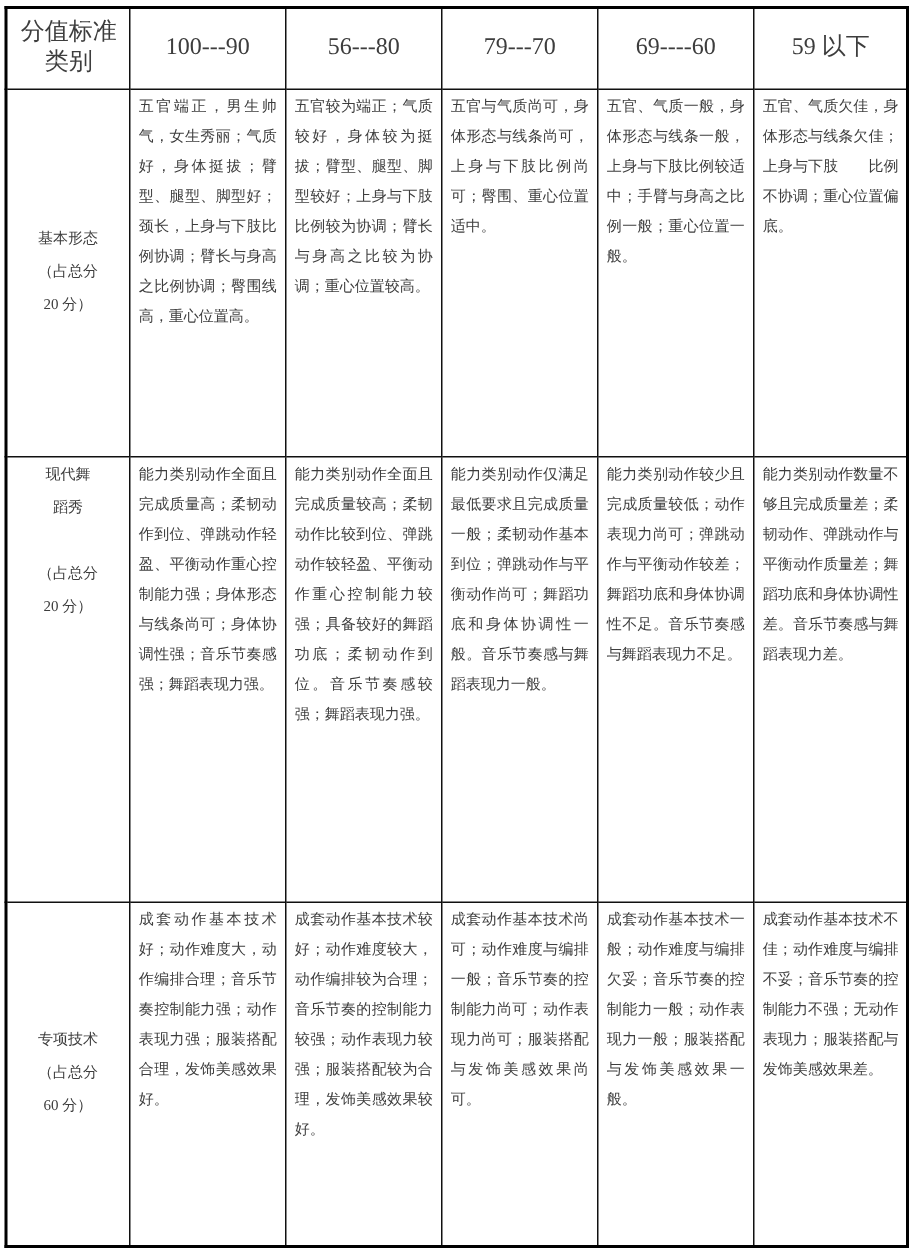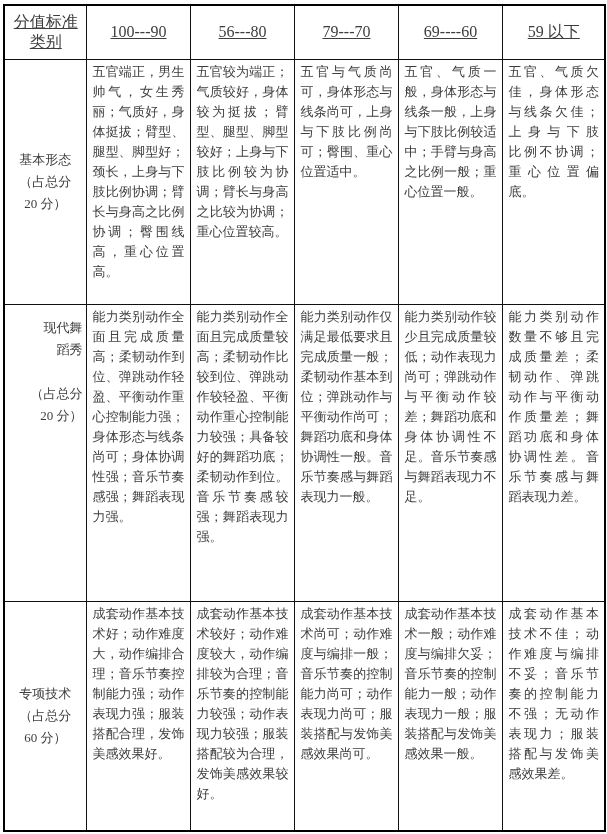--- a/index.html
+++ b/index.html
@@ -17,51 +17,50 @@
   table.score-table {
     border-collapse: collapse;
     table-layout: fixed;
     margin: 4px 0 0 3px;
     width: 601px;
     border: 2px solid #000;
   }
   td {
     border: 1px solid #101010;
     padding: 2px 5px 2px 6px;
-    font-size: 13px;
+    font-size: 10px;
     line-height: 20px;
     vertical-align: top;
     overflow: hidden;
     word-break: break-all;
   }
   td.criteria {
     text-align: justify;
   }
   td.cat {
     white-space: pre-line;
     text-align: center;
     vertical-align: middle;
     line-height: 22px;
     padding: 2px 3px;
     margin-top: 35px;
   }
   td.cat-top {
     vertical-align: top;
-    padding-top: 12px;
-    text-align: right;
+    padding-top: 1px;
   }
   tr.head td {
     text-align: center;
     vertical-align: middle;
     font-size: 16px;
     line-height: 20px;
     white-space: pre-line;
   }
   
-  tr.head       { height: 54px; text-decoration: underline; }
+  tr.head       { height: 54px; }
   tr.row-basic  { height: 245px; }
   tr.row-dance  { height: 297px; }
   tr.row-tech   { height: 230px; }
 </style>
 </head>
 <body>
 
 <table class="score-table">
   <colgroup>
     <col style="width:82px">

